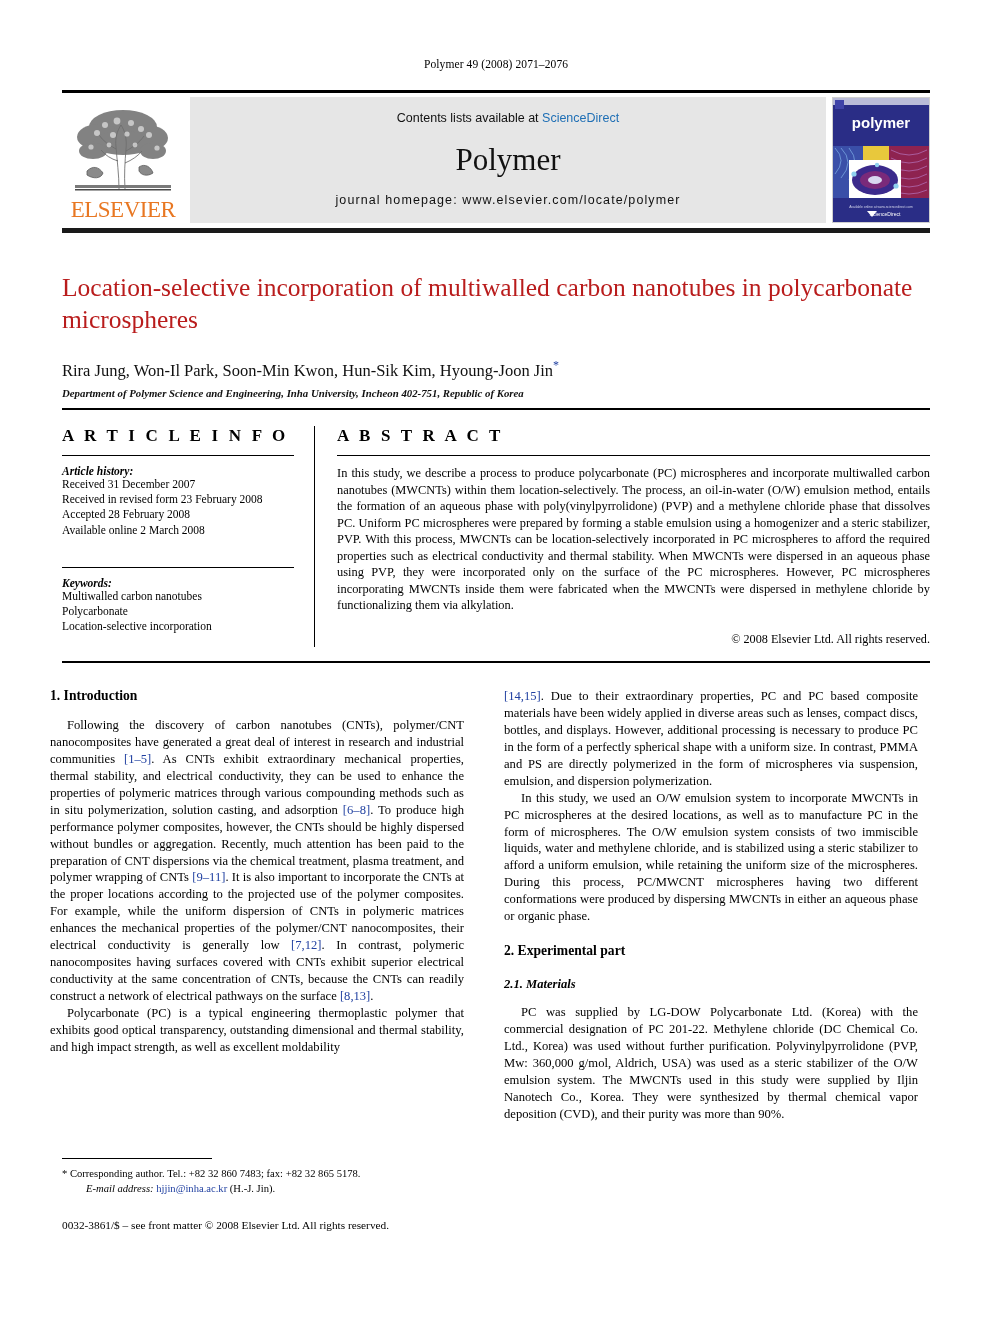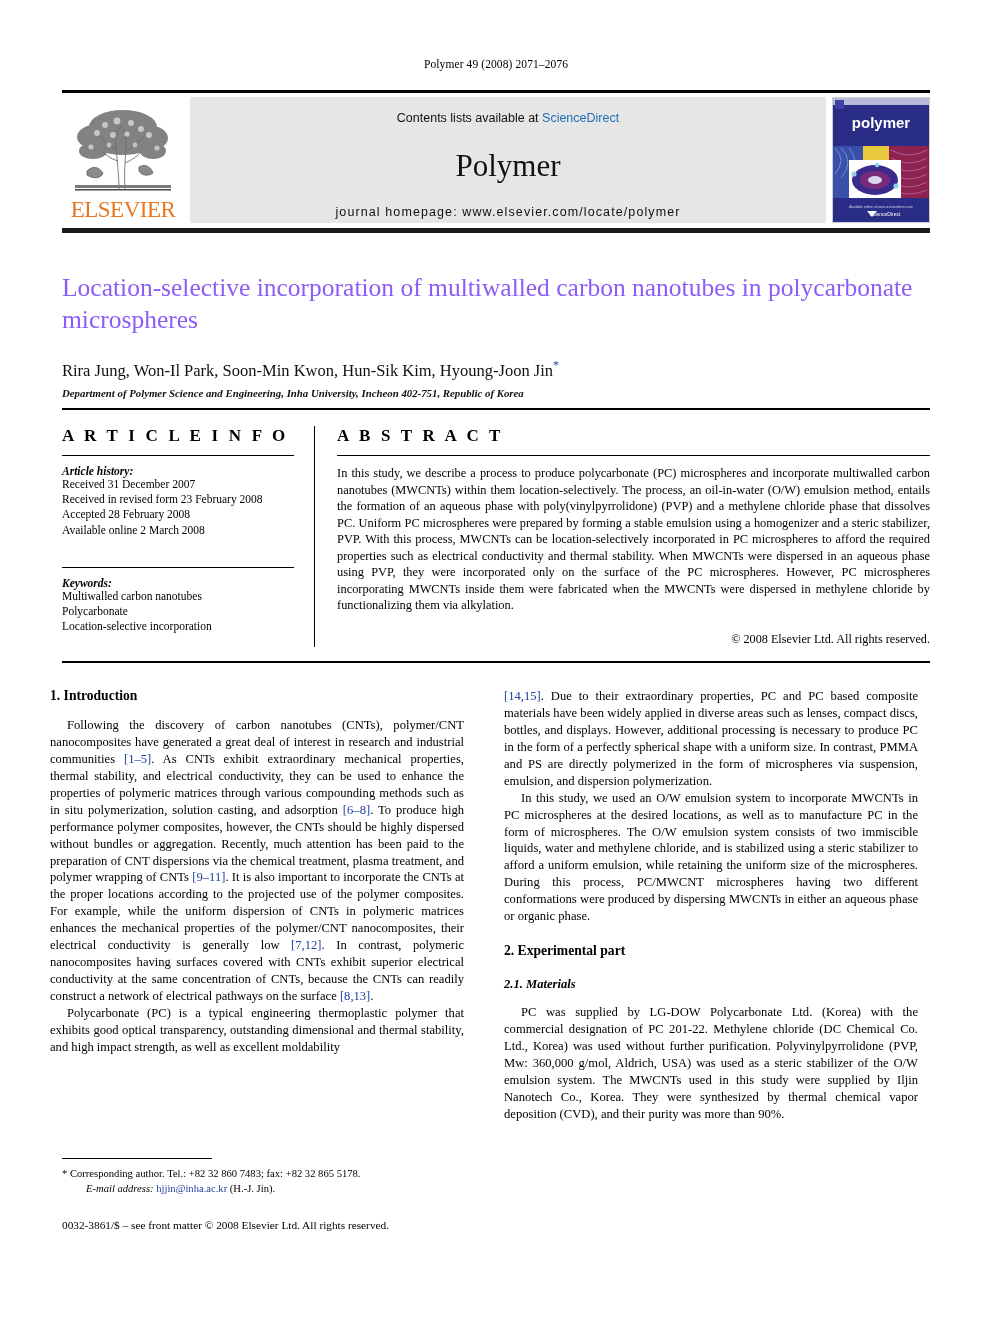--- a/index.html
+++ b/index.html
@@ -74,21 +74,21 @@
     line-height: 1;
     margin-top: 1px;
   }
   .banner-center {
     flex: 1 1 auto;
     background: #e6e6e6;
     display: flex;
     flex-direction: column;
     align-items: center;
     justify-content: space-between;
-    padding: 14px 0 4px 0;
+    padding: 14px 0 16px 0;
     box-sizing: border-box;
     margin-left: 6px;
     margin-right: 6px;
   }
   .contents-line {
     font-family: "Liberation Sans", sans-serif;
     font-size: 12.5px;
     color: #111;
   }
   .contents-line .sd {
@@ -121,21 +121,21 @@
     position: absolute;
     top: 272px;
     left: 62px;
     width: 868px;
   }
   .paper-title {
     font-family: "Liberation Serif", serif;
     font-size: 25.5px;
     line-height: 1.25;
     font-weight: normal;
-    color: #8b5cf6;
+    color: #b91c1c;
     margin: 0;
   }
   .authors {
     margin-top: 22px;
     font-size: 16.5px;
     color: #111;
   }
   .authors .star {
     color: #1f3fa0;
     font-size: 12px;

